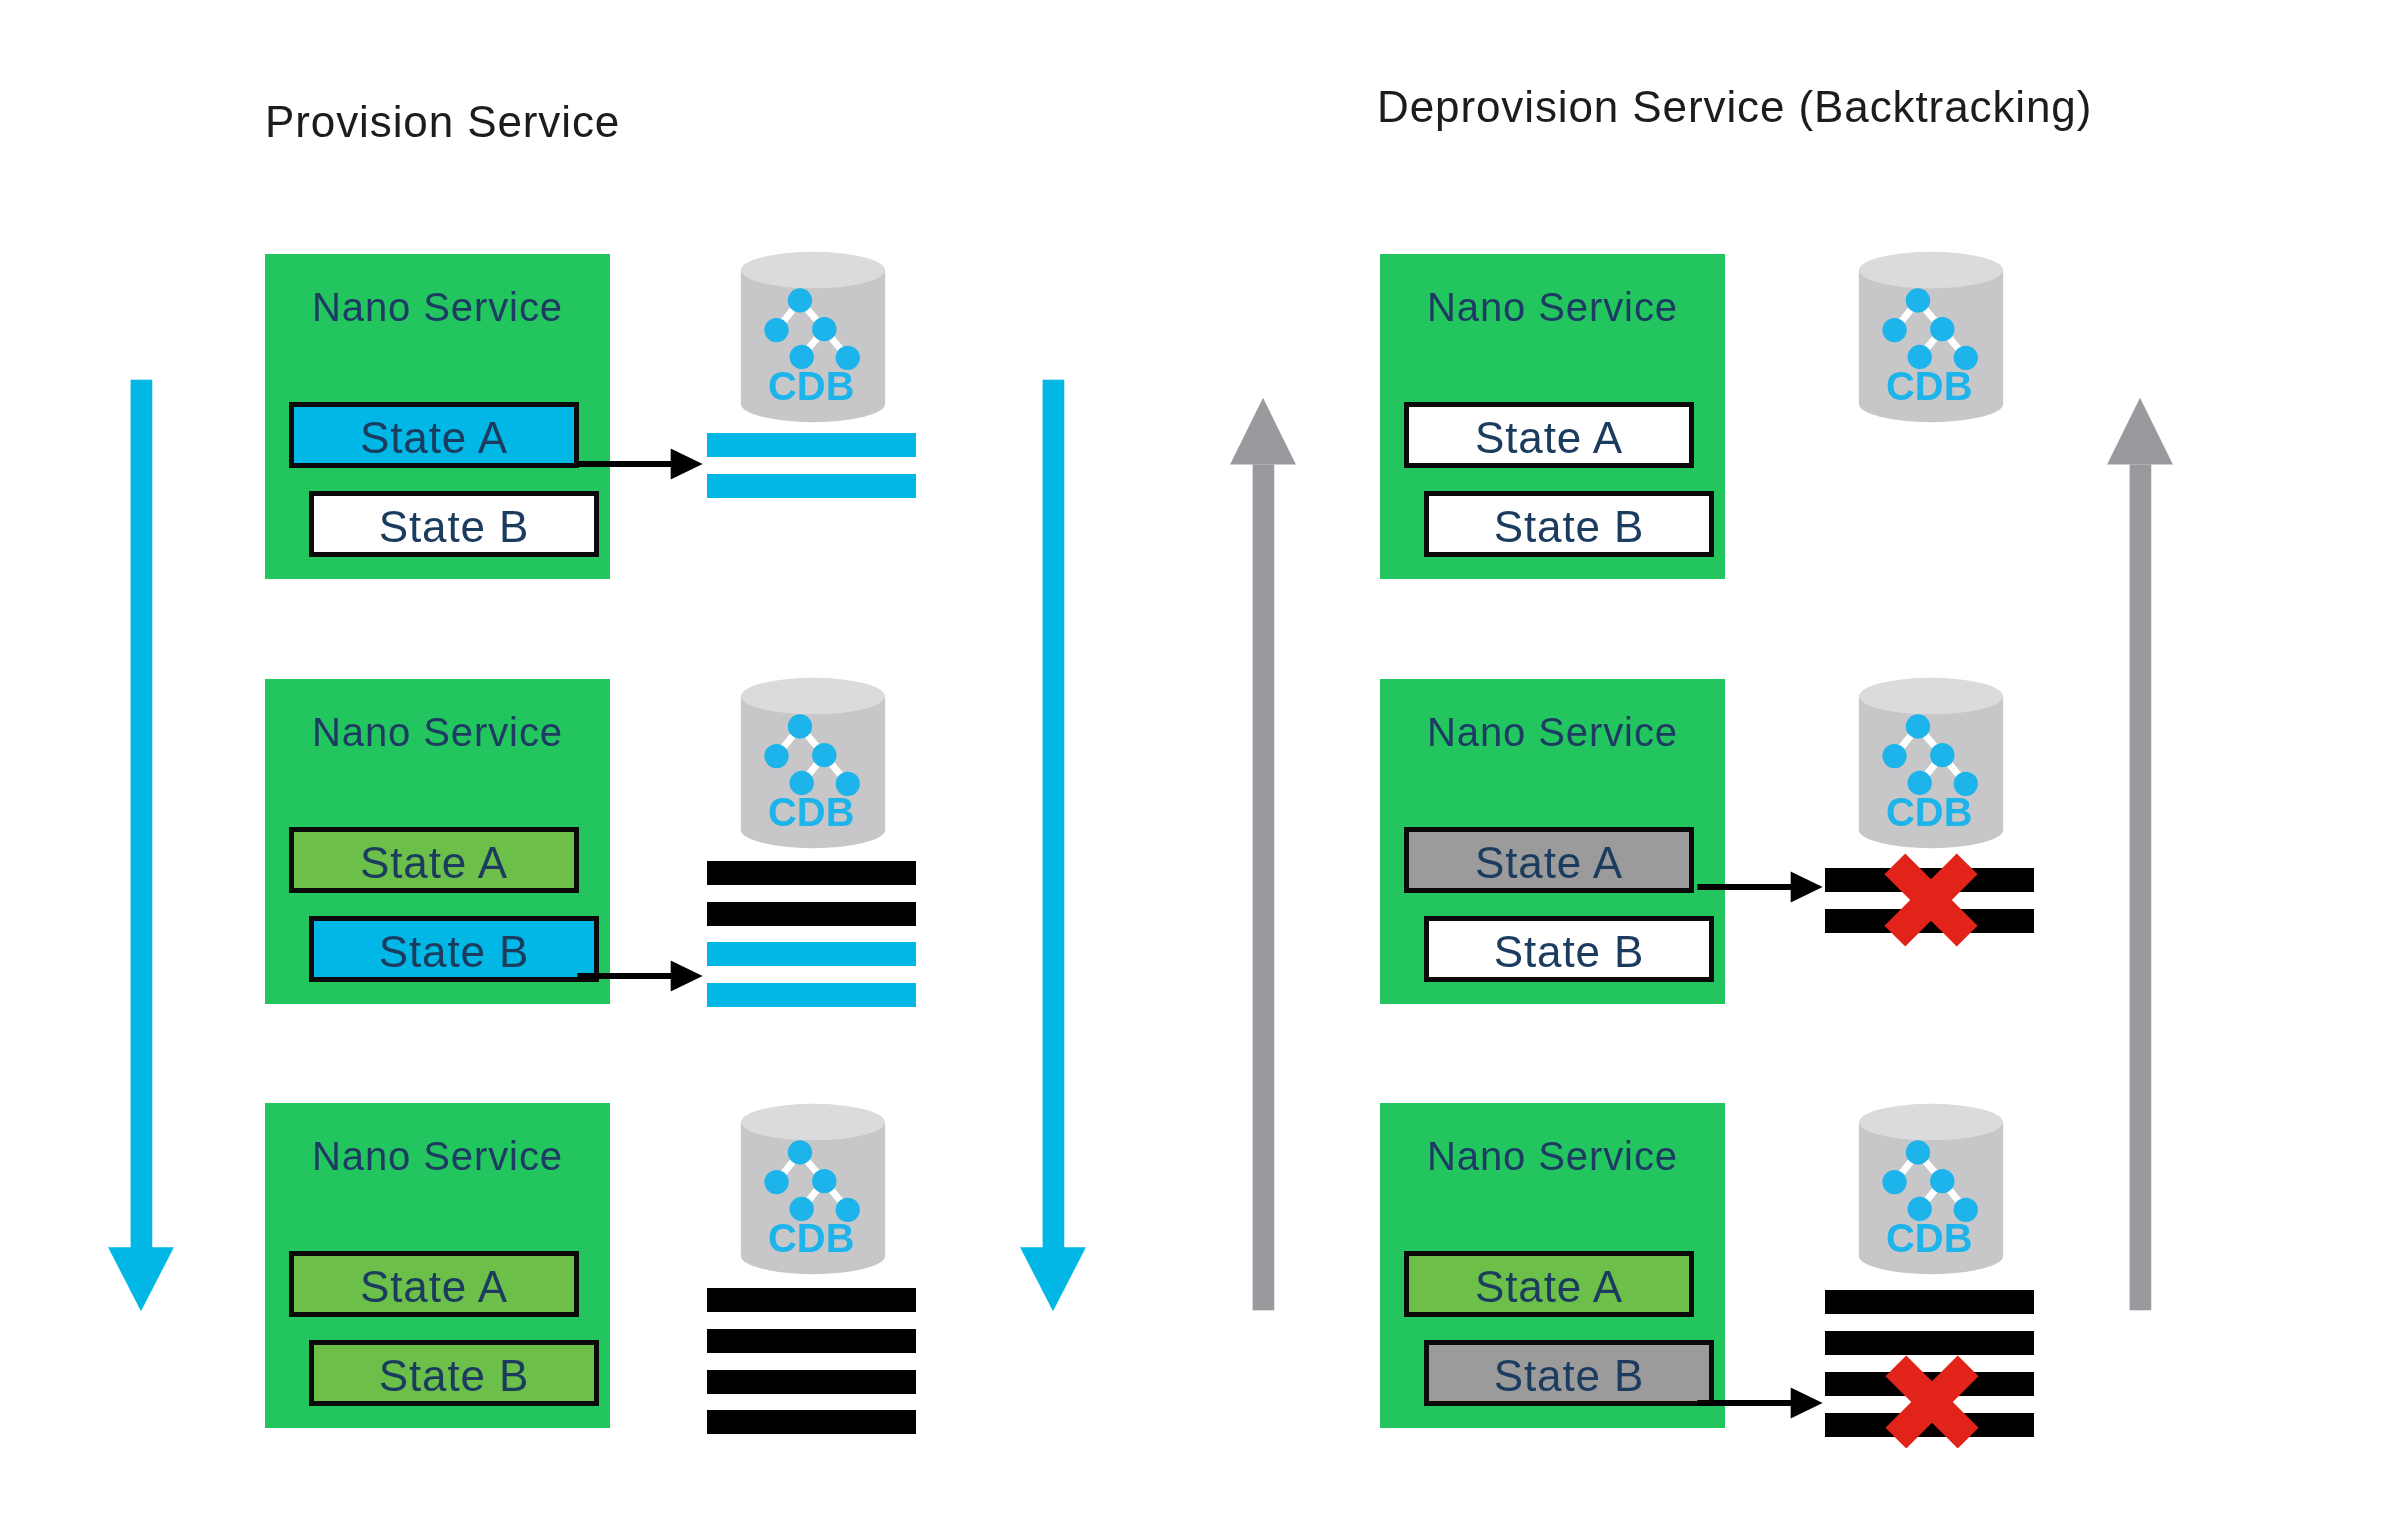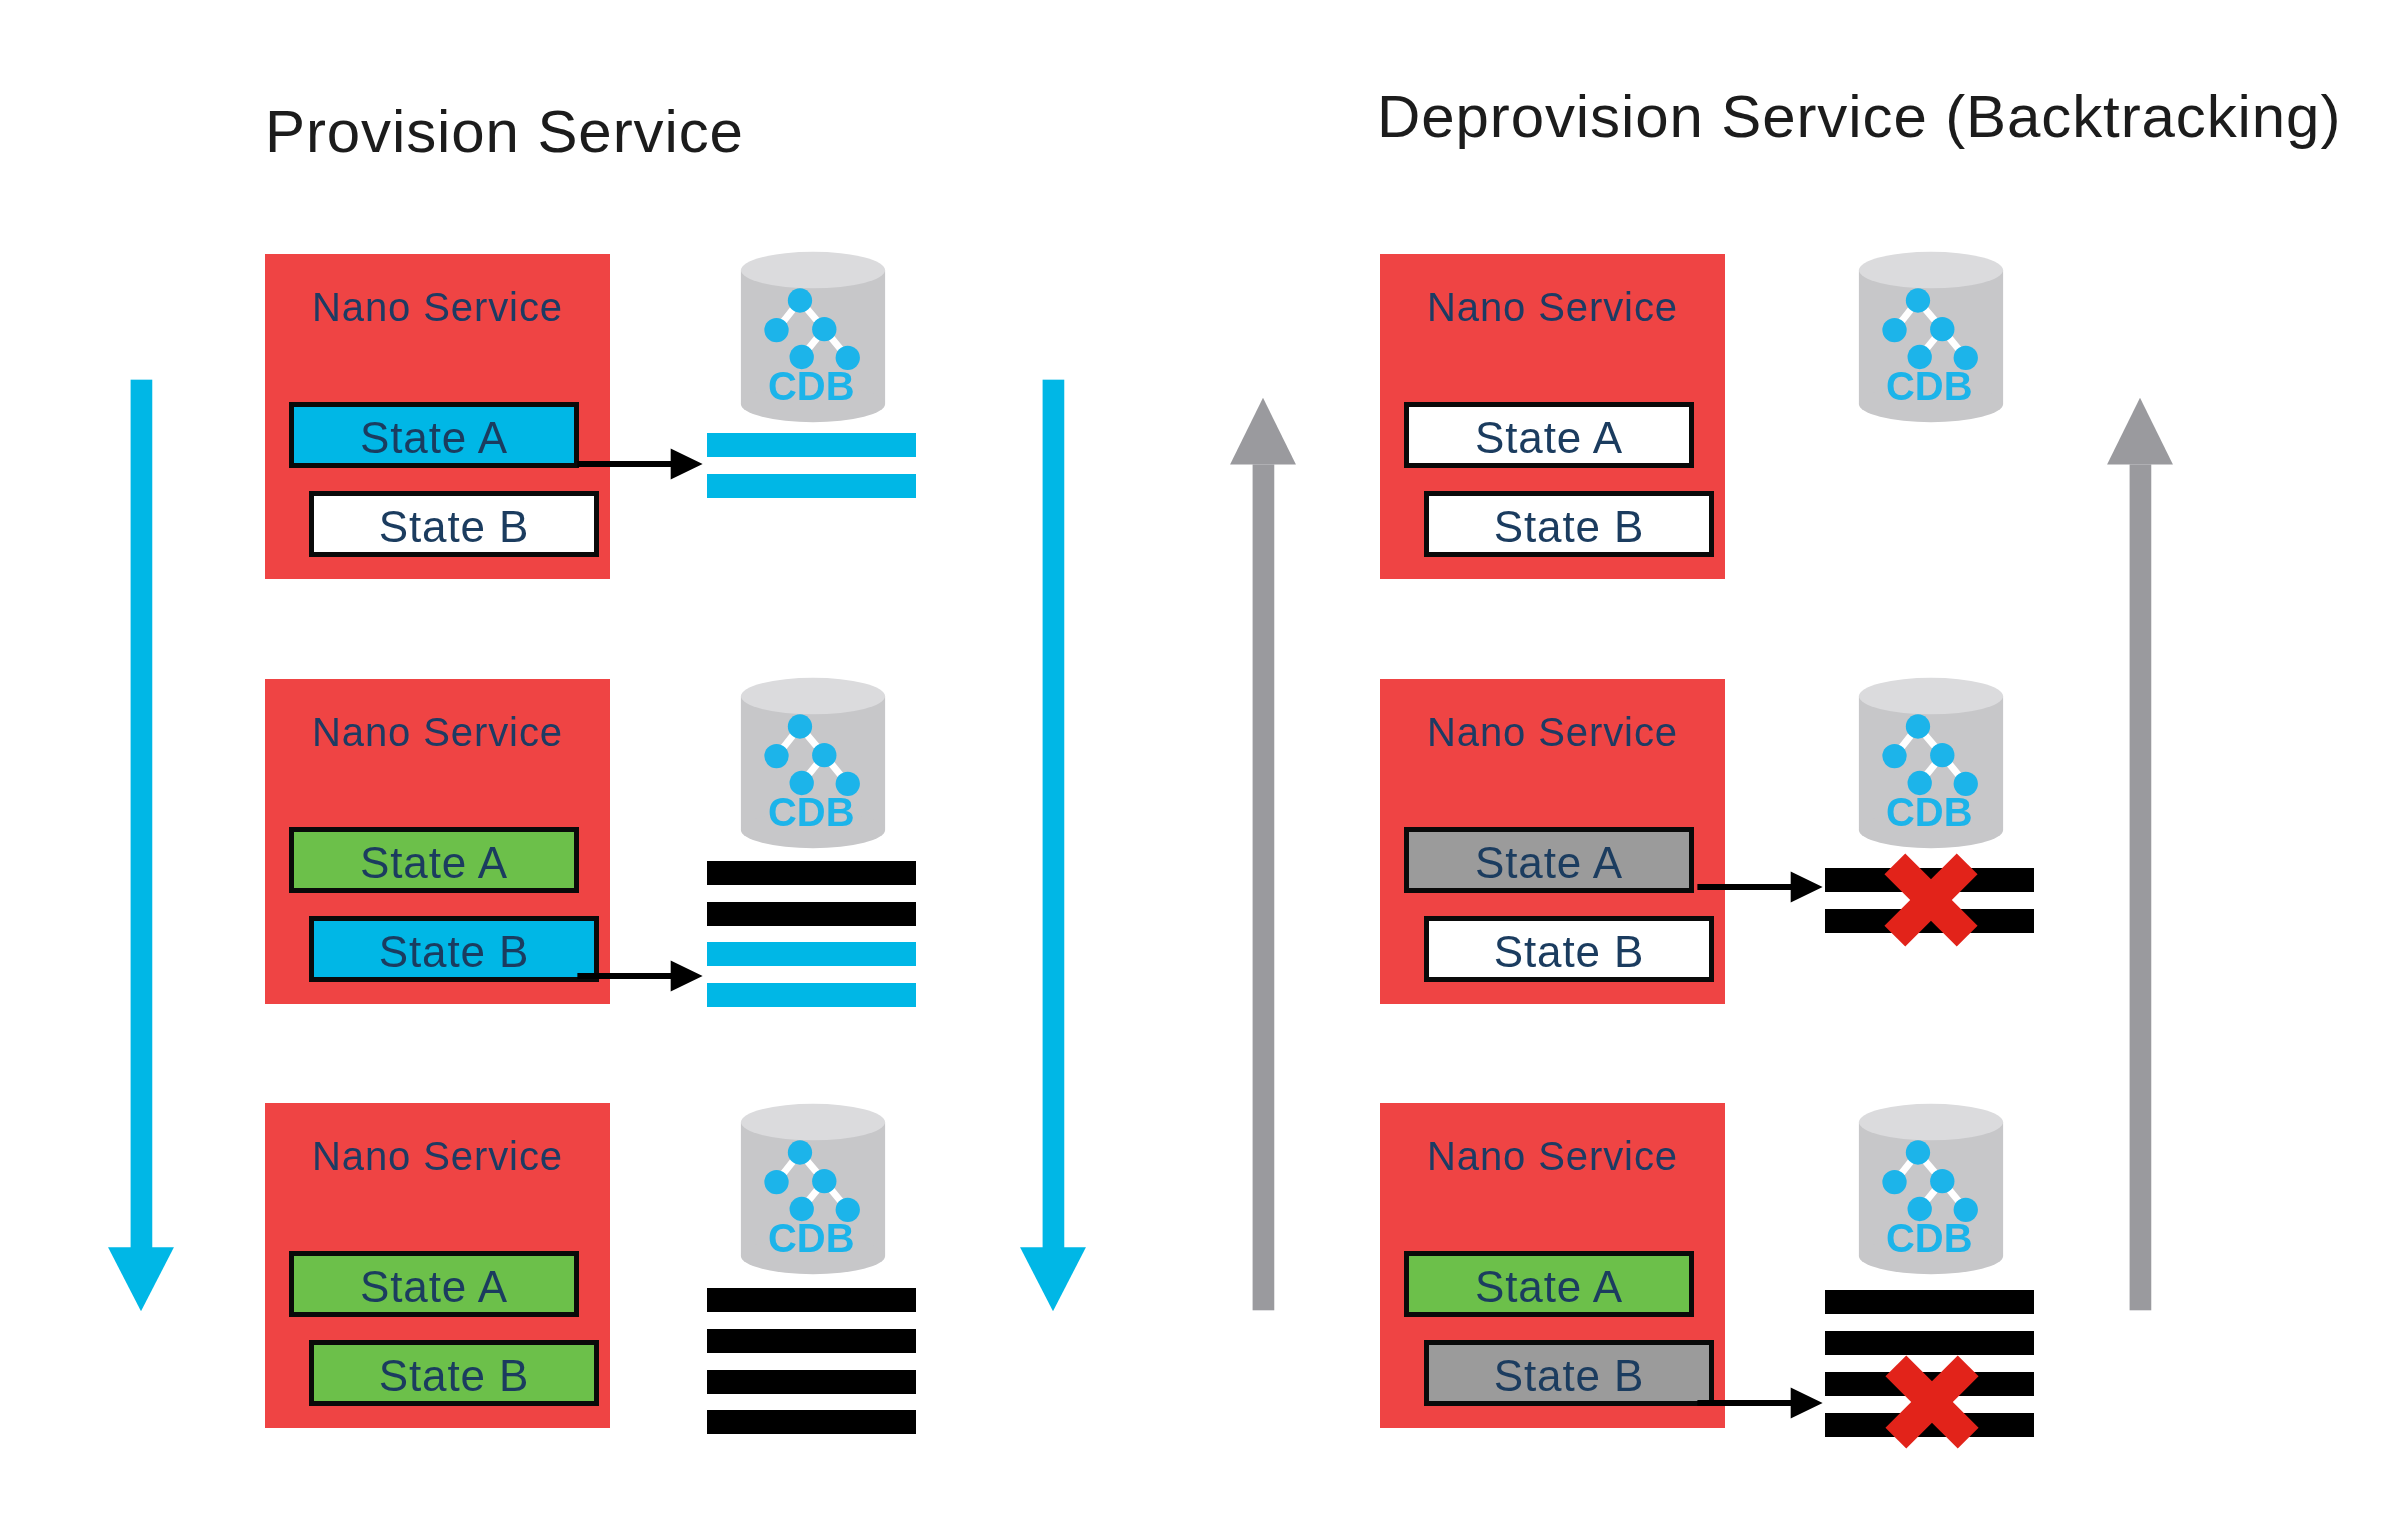--- a/index.html
+++ b/index.html
@@ -1,20 +1,20 @@
 <!DOCTYPE html>
 <html style="font-size:14px"><head>
 <meta charset="utf-8">
 <style>
   html,body{margin:0;padding:0;background:#ffffff;}
   body{width:2401px;height:1525px;position:relative;overflow:hidden;
        font-family:"Liberation Sans", sans-serif;}
-  .panel-title{position:absolute;font-size:60px;font-weight:300;color:#1c1c1c;
+  .panel-title{position:absolute;font-size:44px;font-weight:300;color:#1c1c1c;
                letter-spacing:0.9px;white-space:nowrap;}
-  .card{position:absolute;width:345px;height:325px;background:#ef4444;z-index:1;}
+  .card{position:absolute;width:345px;height:325px;background:#22c55e;z-index:1;}
   .card-title{text-align:center;padding-top:31px;font-size:40px;font-weight:300;
               color:#1d3b63;letter-spacing:0.9px;}
   .state{position:absolute;left:24px;width:280px;height:56px;border:5.2px solid #0a0a0a;
          display:flex;align-items:flex-end;justify-content:center;font-size:44px;
          font-weight:300;color:#1b3c5f;letter-spacing:0.9px;z-index:2;}
   .state.a{top:148px;}
   .state.b{top:237px;margin-left:20px;}
   .stripe{position:absolute;width:209px;height:23.5px;z-index:1;}
   .cyl{position:absolute;width:146px;height:172px;z-index:1;}
   .flow-arrow{position:absolute;z-index:0;}

